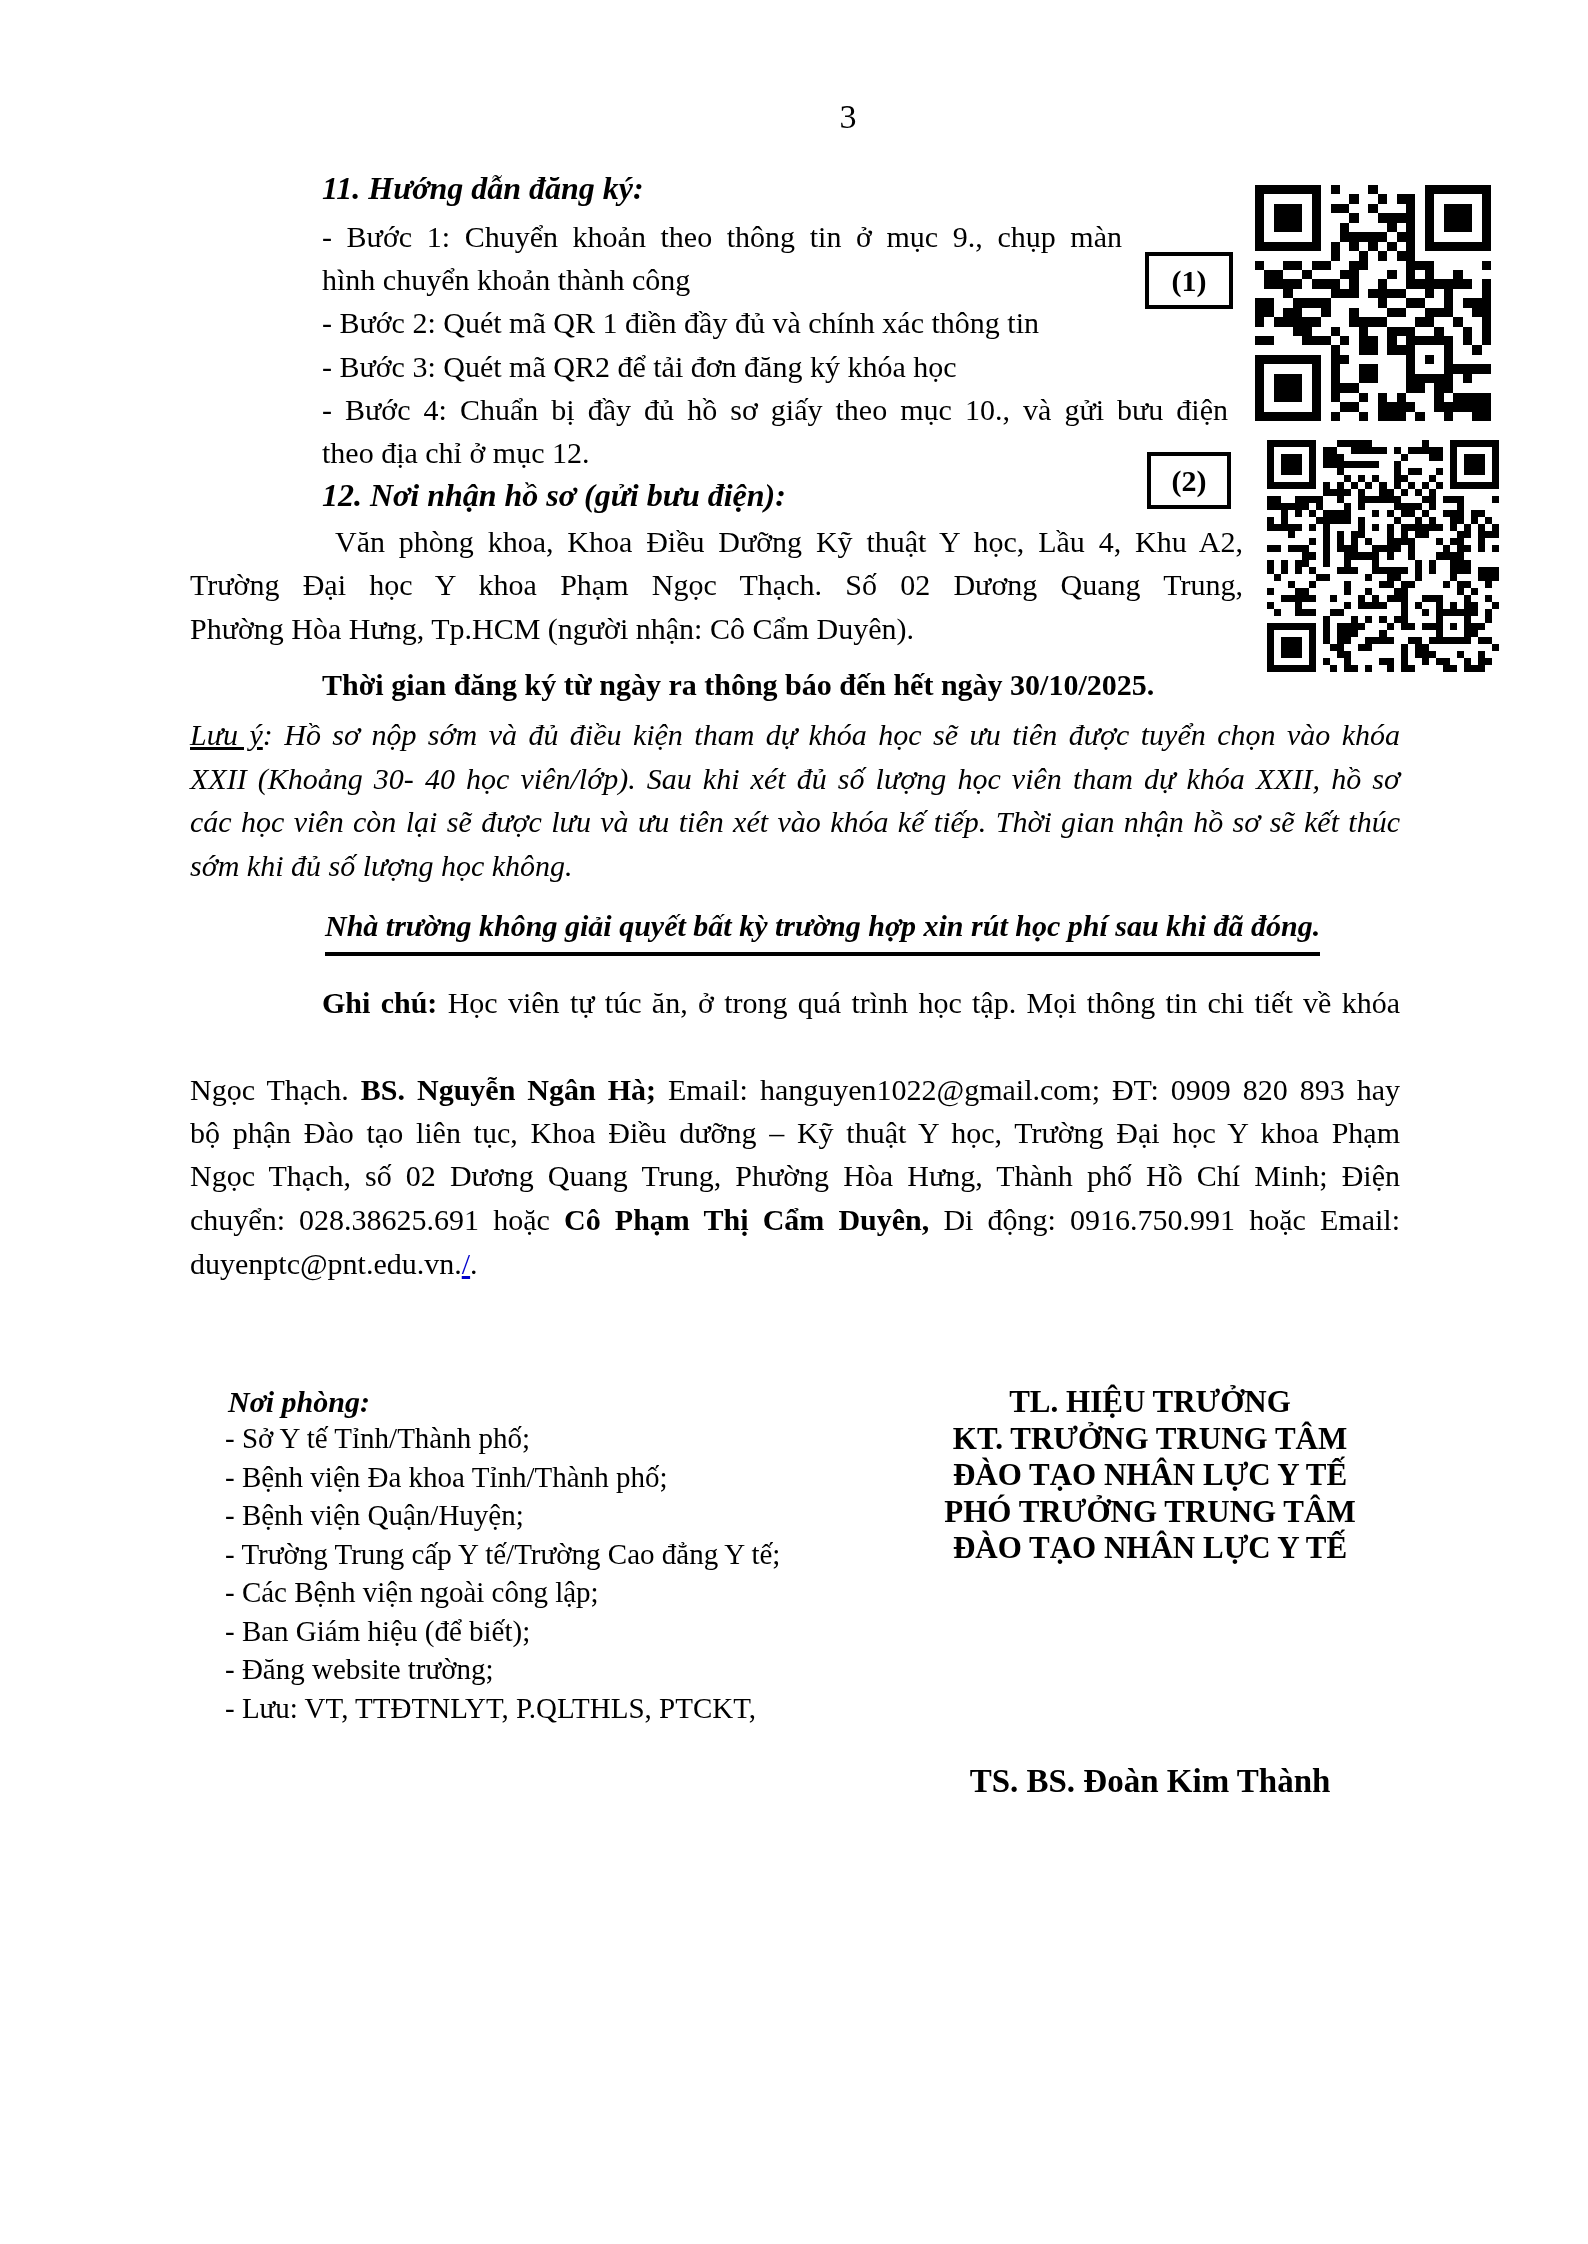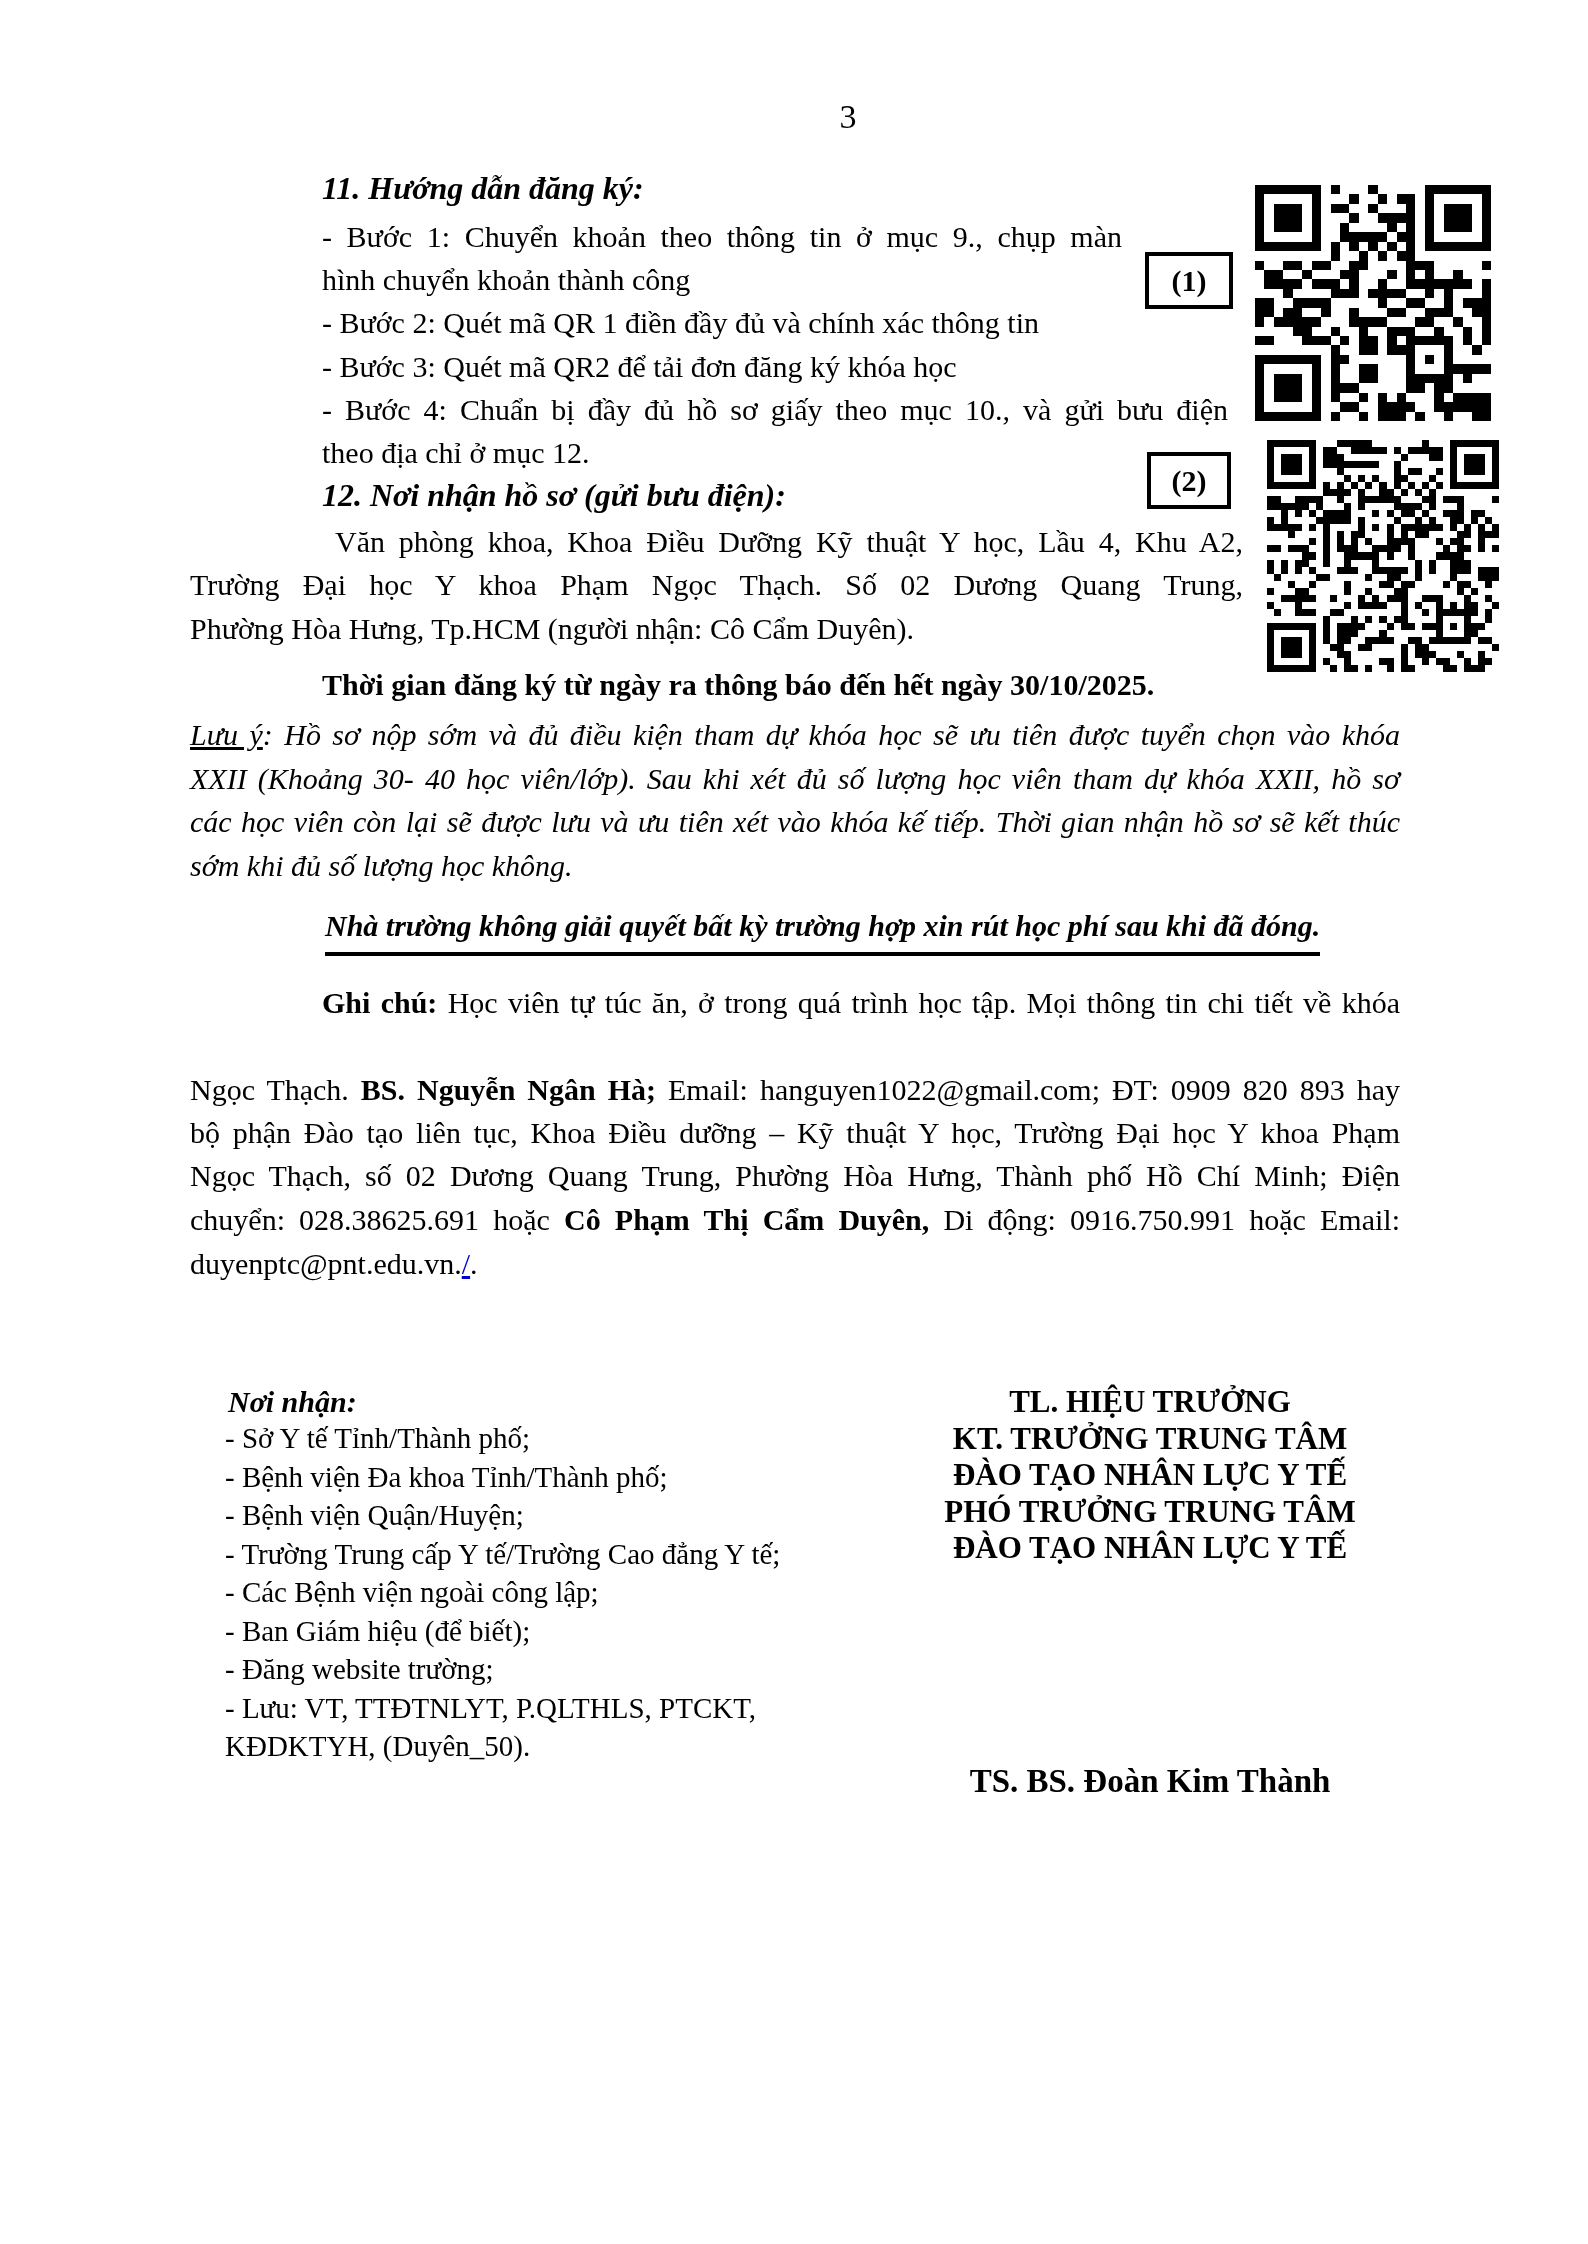--- a/index.html
+++ b/index.html
@@ -908,40 +908,39 @@
   </div>
   <div class="ln jl" style="left:190px;top:1115px;width:1210px;">bộ phận Đào tạo liên tục, Khoa Điều dưỡng – Kỹ thuật Y học, Trường Đại học Y khoa Phạm</div>
   <div class="ln jl" style="left:190px;top:1158px;width:1210px;">Ngọc Thạch, số 02 Dương Quang Trung, Phường Hòa Hưng, Thành phố Hồ Chí Minh; Điện</div>
   <div class="ln jl" style="left:190px;top:1202px;width:1210px;">
     <span>chuyển: 028.38625.691 hoặc </span><span class="b">Cô Phạm Thị Cẩm Duyên,</span><span> Di động: 0916.750.991 hoặc Email:</span>
   </div>
   <div class="ln" style="left:190px;top:1246px;">
     <span>duyenptc@pnt.edu.vn.</span><span class="link-slash" id="slash" style="color: rgb(0, 0, 204);">/</span><span>.</span>
   </div>
 
-  <div class="ln b i rc-head" style="left:228px;top:1384px;">Nơi nhận:</div>
+  <div class="ln b i rc-head" style="left:228px;top:1384px;">Nơi phòng:</div>
   <div class="recips">
 
       <div>- Sở Y tế Tỉnh/Thành phố;</div>
 
       <div>- Bệnh viện Đa khoa Tỉnh/Thành phố;</div>
 
       <div>- Bệnh viện Quận/Huyện;</div>
 
       <div>- Trường Trung cấp Y tế/Trường Cao đẳng Y tế;</div>
 
       <div>- Các Bệnh viện ngoài công lập;</div>
 
       <div>- Ban Giám hiệu (để biết);</div>
 
       <div>- Đăng website trường;</div>
 
       <div>- Lưu: VT, TTĐTNLYT, P.QLTHLS, PTCKT,</div>
 
-      <div>KĐDKTYH, (Duyên_50).</div>
     </div>
 
   <div class="sig">
     <div>TL. HIỆU TRƯỞNG</div>
     <div>KT. TRƯỞNG TRUNG TÂM</div>
     <div>ĐÀO TẠO NHÂN LỰC Y TẾ</div>
     <div>PHÓ TRƯỞNG TRUNG TÂM</div>
     <div>ĐÀO TẠO NHÂN LỰC Y TẾ</div>
   </div>
   <div class="sig-name">TS. BS. Đoàn Kim Thành</div>

